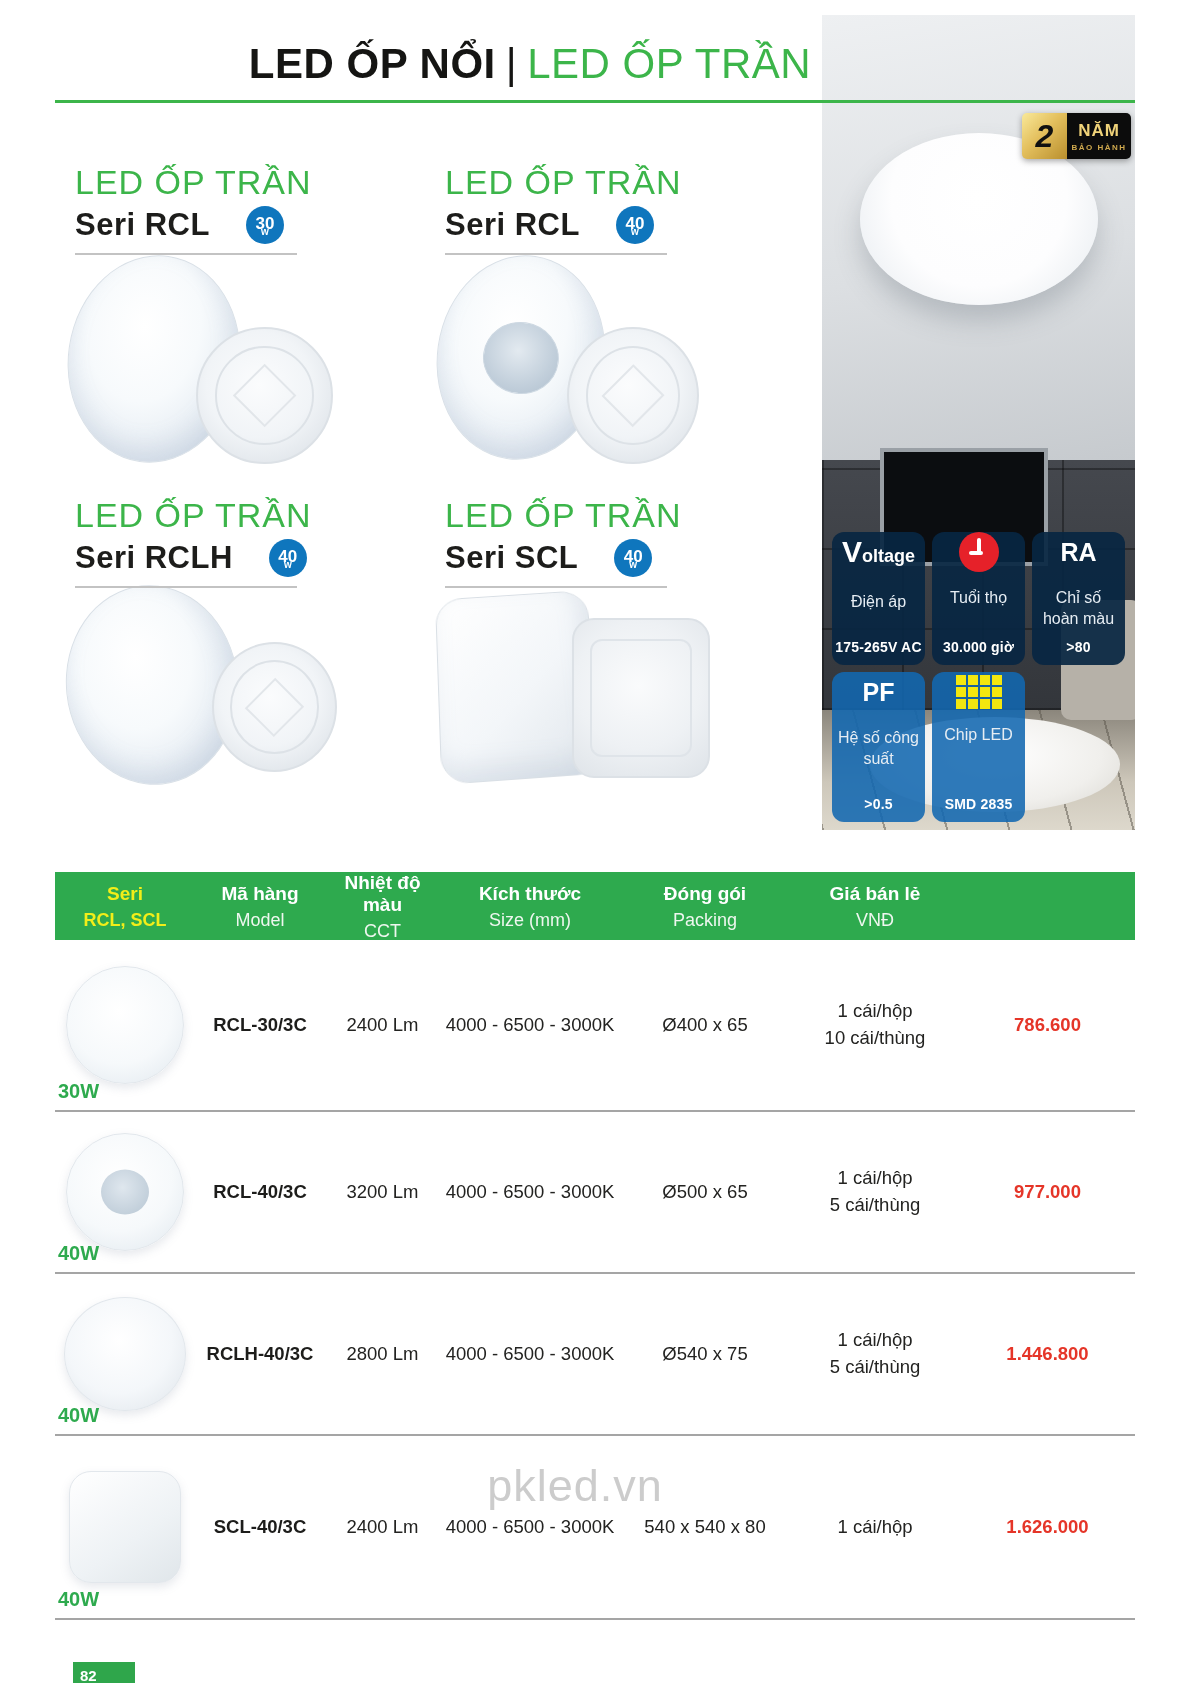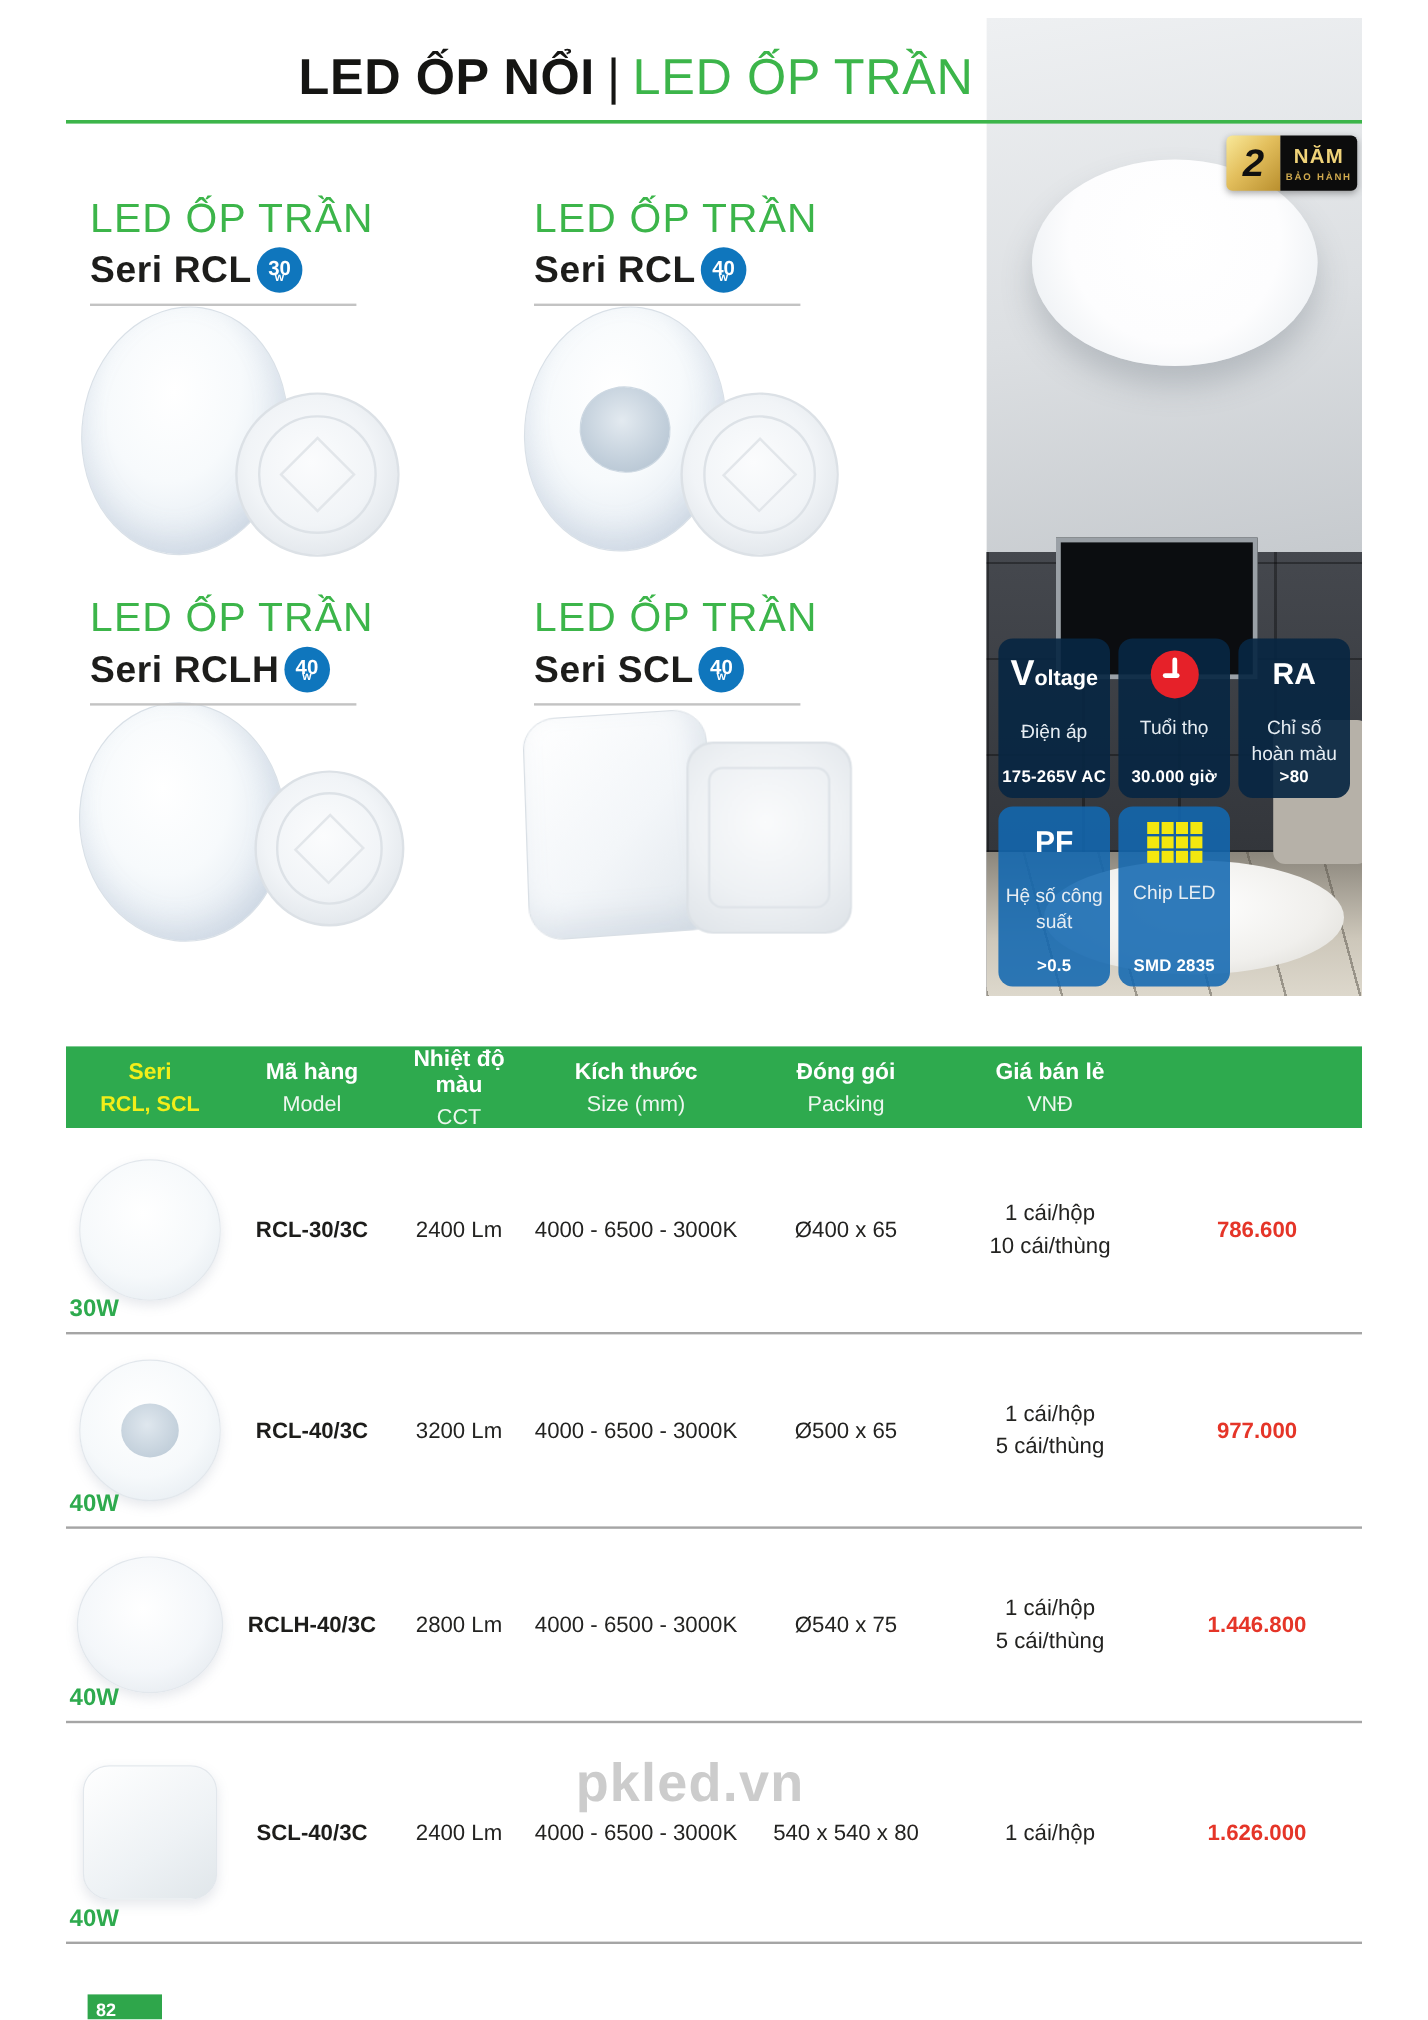--- a/index.html
+++ b/index.html
@@ -10,21 +10,21 @@
   .main-title { position:absolute; left:55px; top:34px; width:950px; text-align:center;
     font-size:42px; line-height:60px; letter-spacing:.5px; white-space:nowrap; z-index:6;}
   .main-title .t-black { color:#151513; font-weight:700; }
   .main-title .t-sep { color:#151513; font-weight:400; margin:0 10px; }
   .main-title .t-green { color:#3cb54a; font-weight:400; }
   .header-rule { position:absolute; left:55px; top:100px; width:1080px; height:3px; background:#3cb54a; z-index:6; }
 
   
   .sec { position:absolute; z-index:2; }
   .sec-title { font-size:34px; color:#3cb54a; letter-spacing:1px; }
-  .sec-series-row { display:flex; align-items:center; gap:4px; margin-top:4px; }
+  .sec-series-row { display:flex; align-items:center; gap:36px; margin-top:4px; }
   .sec-series { font-size:31px; font-weight:700; color:#1d1d1b; letter-spacing:.5px; }
   .watt-badge { width:38px; height:38px; border-radius:50%; background:#0f76bd; color:#fff;
     display:inline-flex; align-items:center; justify-content:center; font-weight:700; font-size:17px;flex-direction:column; }
   .watt-badge sup { font-size:10px; margin-top:-8px; }
   .sec-rule { margin-top:9px; width:222px; height:2px; background:#c3c3c3; }
 
   .lamp { position:absolute; z-index:1; }
   .lf-round { border-radius:50%;
     background: radial-gradient(ellipse at 42% 35%, #ffffff 0%, #f7fafc 40%, #e4ebf2 72%, #ccd7e2 96%);
     border:1px solid #d9e0e7; transform:rotate(8deg);
@@ -78,21 +78,21 @@
   .sofa-shape { position:absolute; right:-6px; top:140px; width:80px; height:120px;
     background:#b6b1a8; border-radius:10px; }
   .coffee-table { position:absolute; left:48px; bottom:18px; width:250px; height:95px;
     background: radial-gradient(ellipse at 50% 40%, #ffffff 0%, #f0efec 60%, #d8d6d0 100%);
     border-radius:50%; }
 
   .spec-row1 { position:absolute; left:10px; top:517px; width:293px; height:133px;
     display:grid; grid-template-columns:repeat(3, 1fr); gap:7px; z-index:2; }
   .spec-row2 { position:absolute; left:10px; top:657px; width:193px; height:150px;
     display:grid; grid-template-columns:repeat(2, 1fr); gap:7px; z-index:2; }
-  .spec-box { position:relative; border-radius:12px; padding-top:10px; text-align:center; }
+  .spec-box { position:relative; border-radius:12px; padding-top:0; text-align:center; }
   .spec-box.dark { background:rgba(8,38,66,.92); }
   .spec-box.blue { background:rgba(18,104,176,.88); }
   .spec-heading { color:#ffffff; font-weight:700; font-size:25px; line-height:40px; }
   .spec-heading-voltage { color:#ffffff; font-weight:700; font-size:18px; line-height:40px; }
   .spec-heading-voltage::first-letter { font-size:30px; }
   .spec-label { margin-top:16px; padding:0 4px; color:#e6edf3; font-size:16px; line-height:1.3; }
   .spec-value { position:absolute; bottom:10px; left:0; width:100%;
     color:#ffffff; font-weight:700; font-size:14px; letter-spacing:.2px; }
   .clock-icon { width:40px; height:40px; border-radius:50%; background:#e62129; position:relative; margin:0 auto; }
   .clock-icon::before { content:""; position:absolute; left:46%; top:16%; width:4px; height:16px; background:#fff; border-radius:2px; }
@@ -125,21 +125,21 @@
     width:48px; height:45px; border-radius:50%;
     background: radial-gradient(circle at 45% 40%, #dfe7ee 0%, #b7c6d3 100%); }
   .t-ellipse { width:122px; height:114px; border-radius:50%;
     background: radial-gradient(circle at 45% 38%, #ffffff 0%, #f4f7fa 55%, #e5eaef 85%, #d8dfe6 100%);
     border:1px solid #e2e7ec; box-shadow:0 4px 10px rgba(120,135,155,.18); }
   .t-square { width:112px; height:112px; border-radius:22px;
     background: linear-gradient(145deg,#ffffff 0%,#eef2f5 60%,#e0e6ea 100%);
     border:1px solid #e2e7ec; box-shadow:0 4px 10px rgba(120,135,155,.18); }
 
   .watermark { position:absolute; left:375px; top:1460px; width:400px; text-align:center;
-    font-size:45px; font-weight:700; color:#c7c7c7; letter-spacing:1px; opacity:.9; z-index:1; }
+    font-size:45px; font-weight:400; color:#c7c7c7; letter-spacing:1px; opacity:.9; z-index:1; }
 
   .page-num-box { position:absolute; left:73px; top:1630px; width:62px; height:27px; background:#2fa64b;
     display:flex; align-items:center; padding-left:7px; z-index:3;margin-top:32px; }
   .page-num { color:#ffffff; font-weight:700; font-size:15px; }
 </style>
 </head>
 <body>
 
 <div class="page">
 

